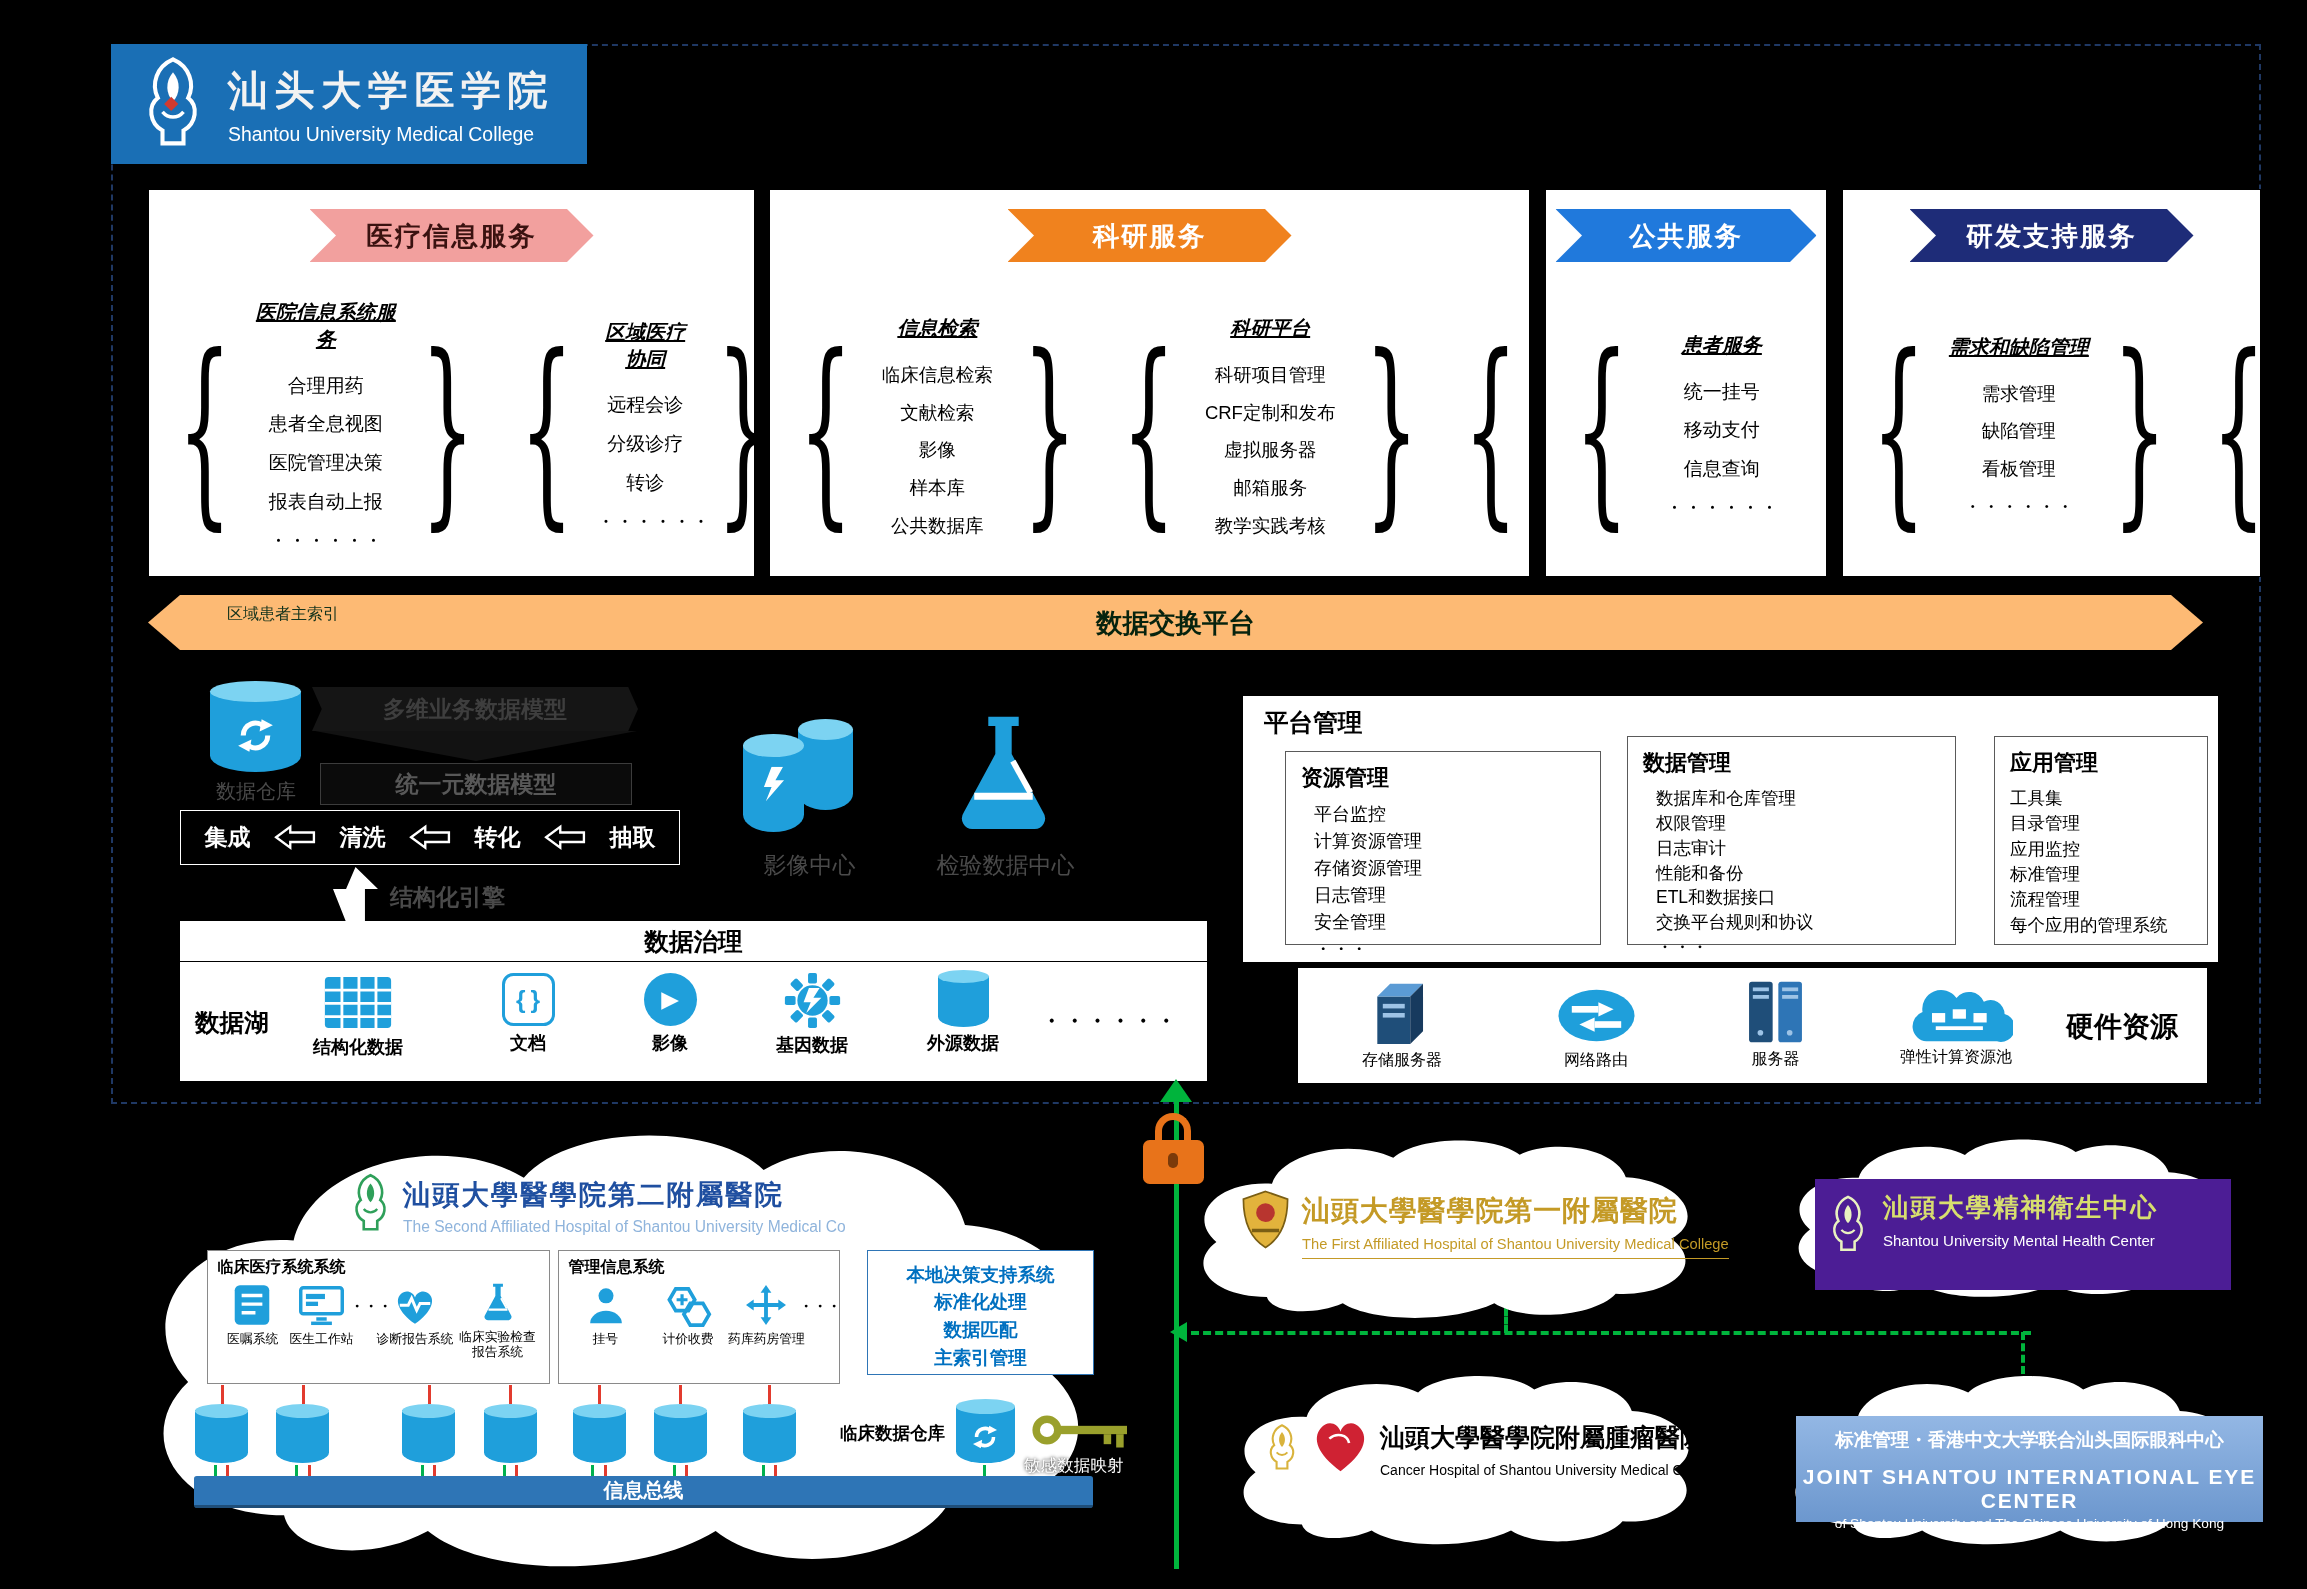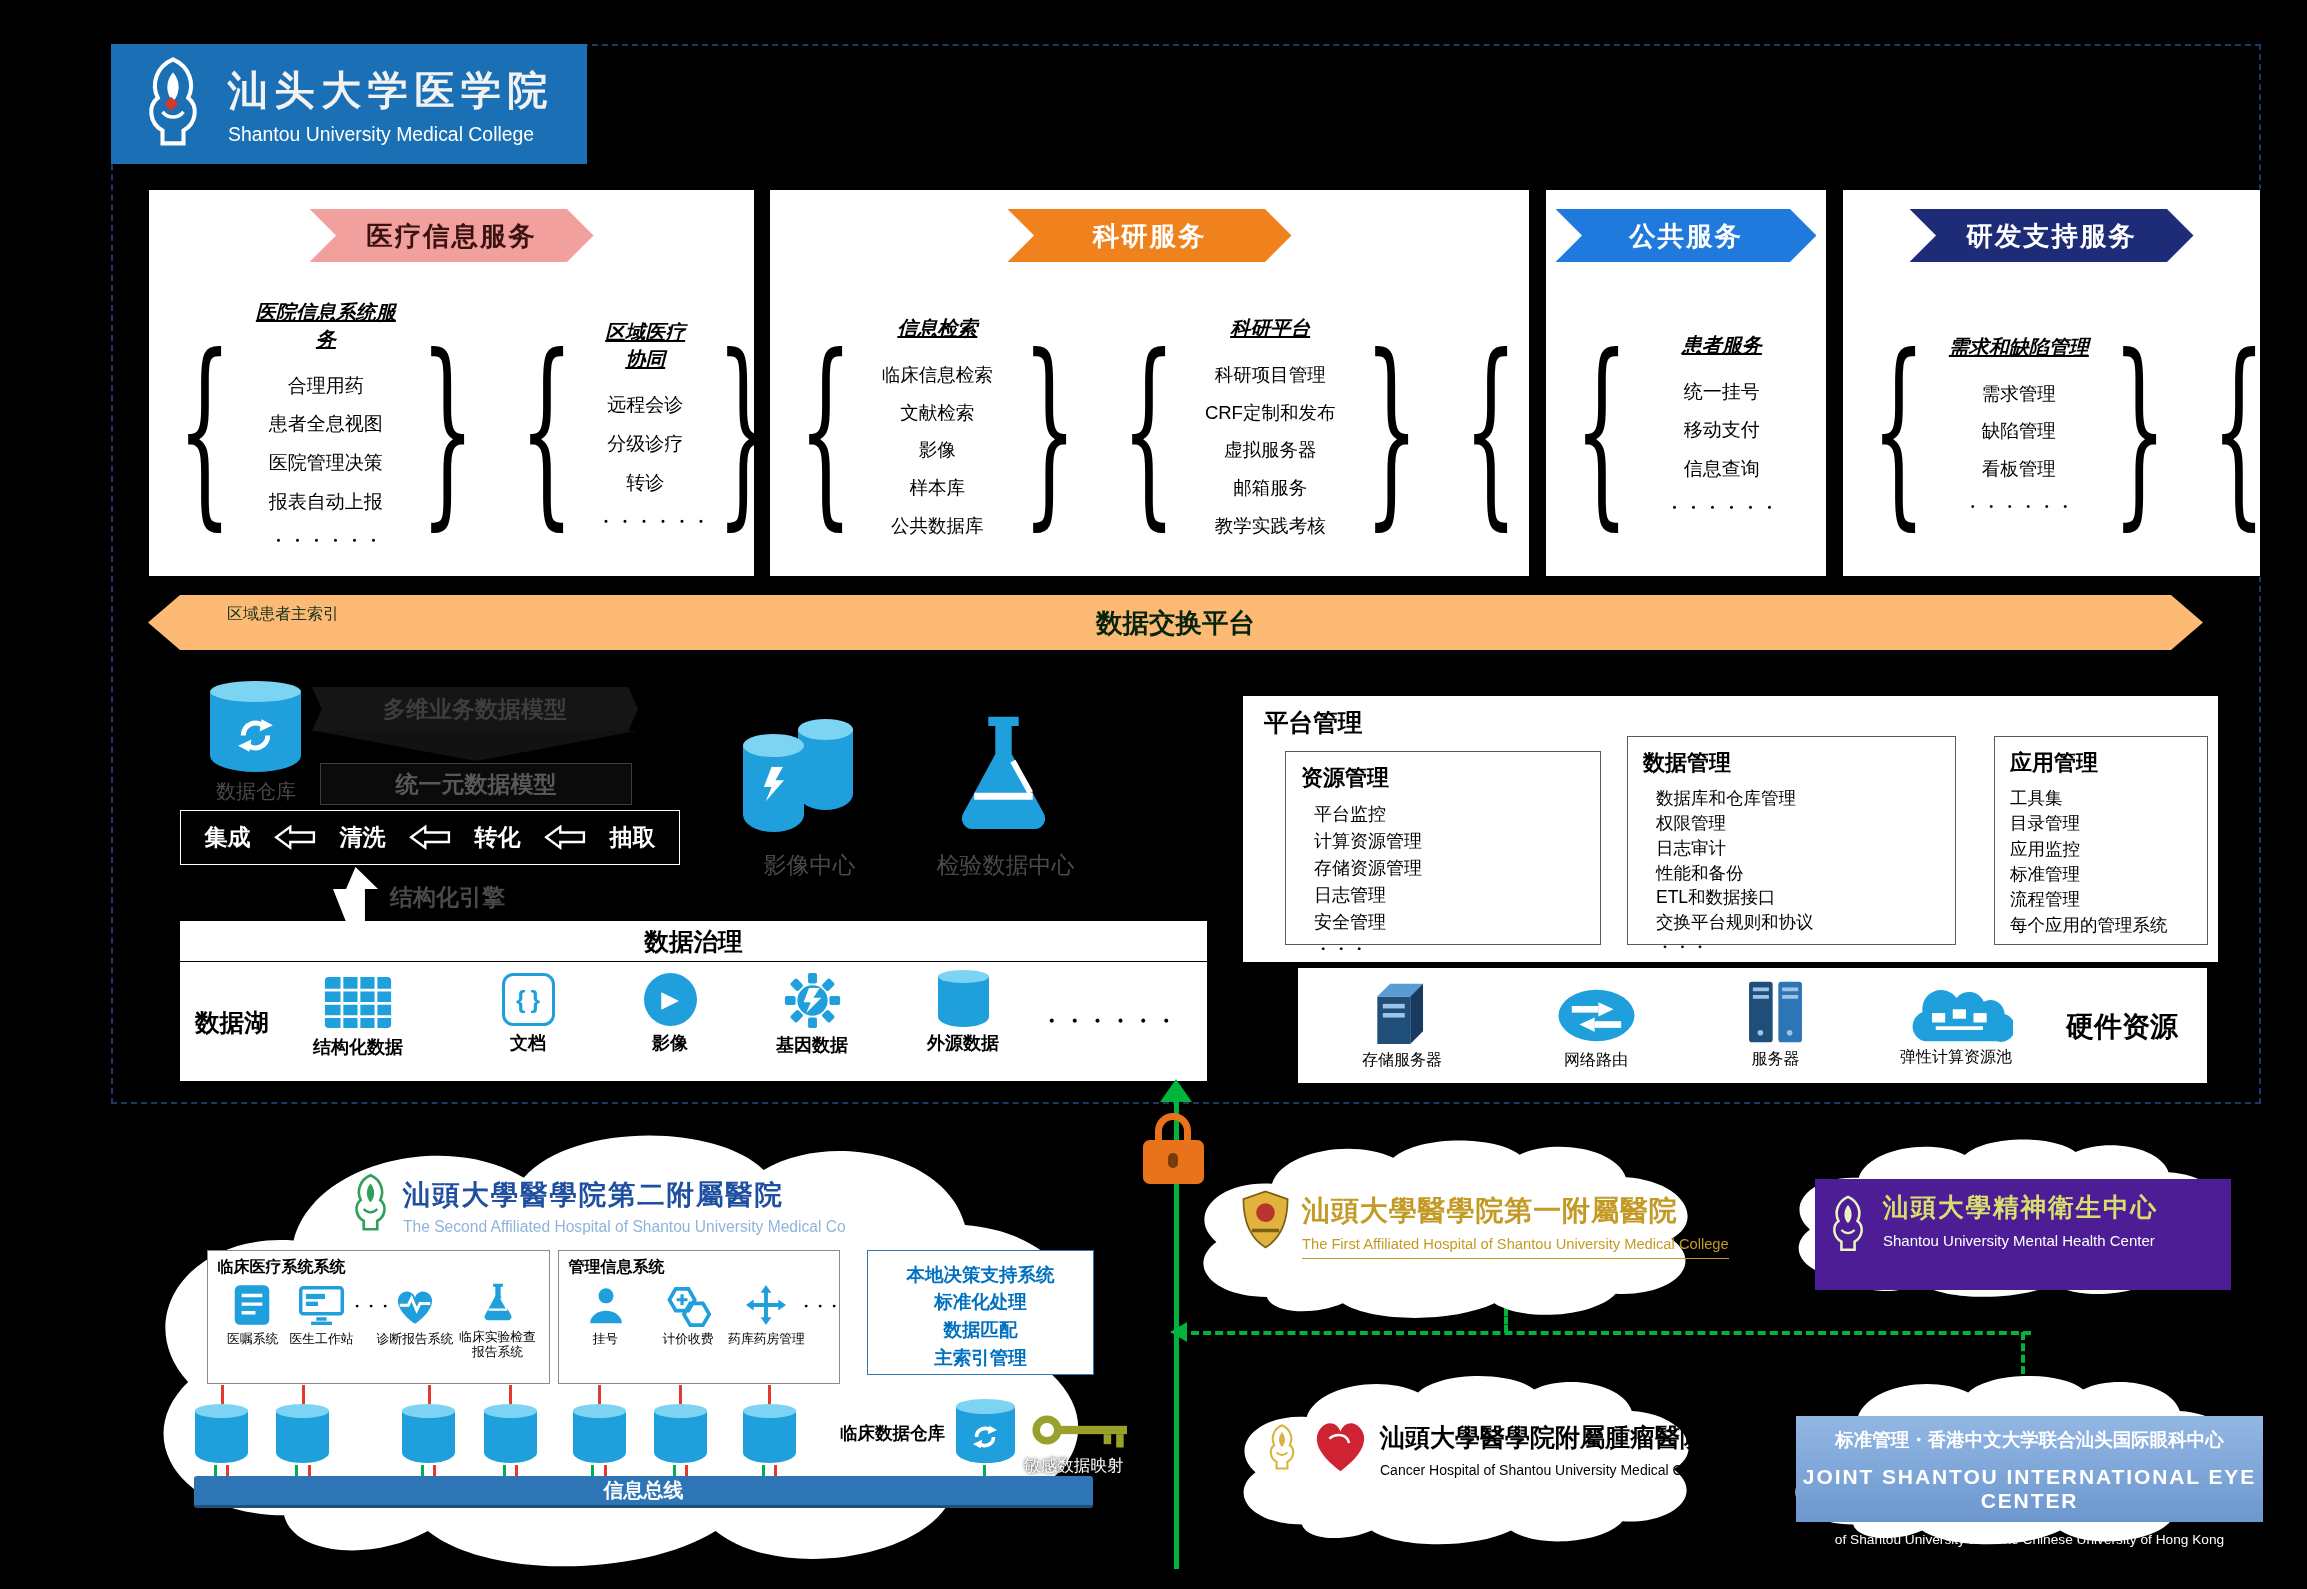--- a/index.html
+++ b/index.html
@@ -668,17 +668,17 @@
   <div class="ab" style="left:1380px;top:1462px;font-size:14px;color:#000">Cancer Hospital of Shantou University Medical College</div>
 
   <div class="cloudsvg" style="left:1775px;top:1368px;width:506px;height:184px">
     <svg viewBox="0 0 220 120" preserveAspectRatio="none">
         <path fill="#fff" d="M34 102 C12 102 2 82 14 68 C2 52 14 30 36 32 C40 12 68 4 84 16 C94 2 124 2 134 14 C148 4 172 10 176 28 C198 30 208 54 194 66 C208 82 194 102 172 100 C164 114 136 118 124 106 C108 118 76 118 64 106 C52 114 36 112 34 102 Z"></path>
       </svg>
   </div>
   <div class="ab" style="left:1796px;top:1416px;width:467px;height:106px;background:linear-gradient(#93B7E4,#6C97CE);text-align:center;color:#fff">
     <div style="font-size:18.5px;font-weight:bold;margin-top:11.4px">标准管理・香港中文大学联合汕头国际眼科中心</div>
     <div style="font-size:21px;font-weight:bold;letter-spacing:1.9px;margin-top:13px">JOINT  SHANTOU  INTERNATIONAL  EYE  CENTER</div>
-    <div style="font-size:13.7px;margin-top:19px">of Shantou University and The Chinese University of Hong Kong</div>
+    <div style="font-size:13.7px;margin-top:3px">of Shantou University and The Chinese University of Hong Kong</div>
   </div>
 
 </div>
 
 
 </body></html>

